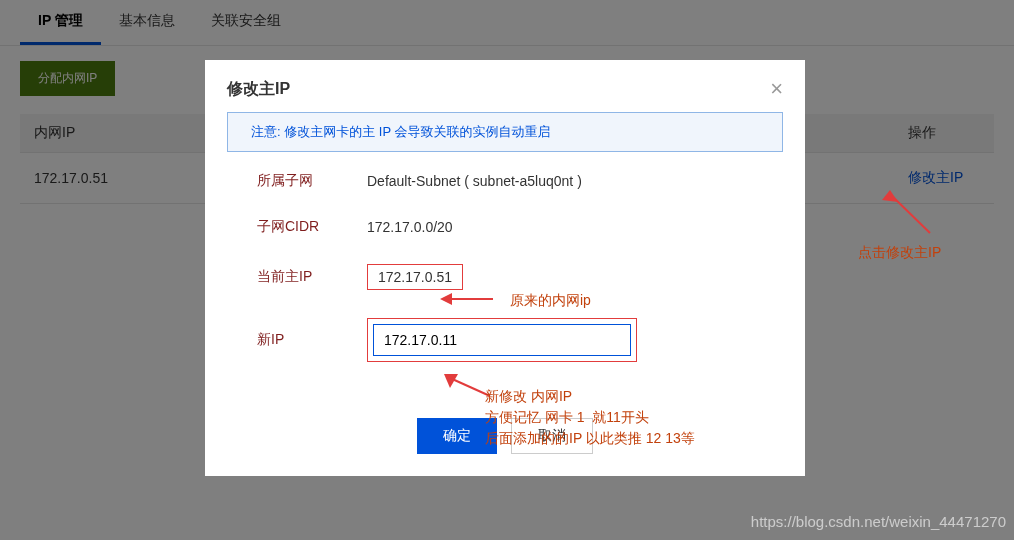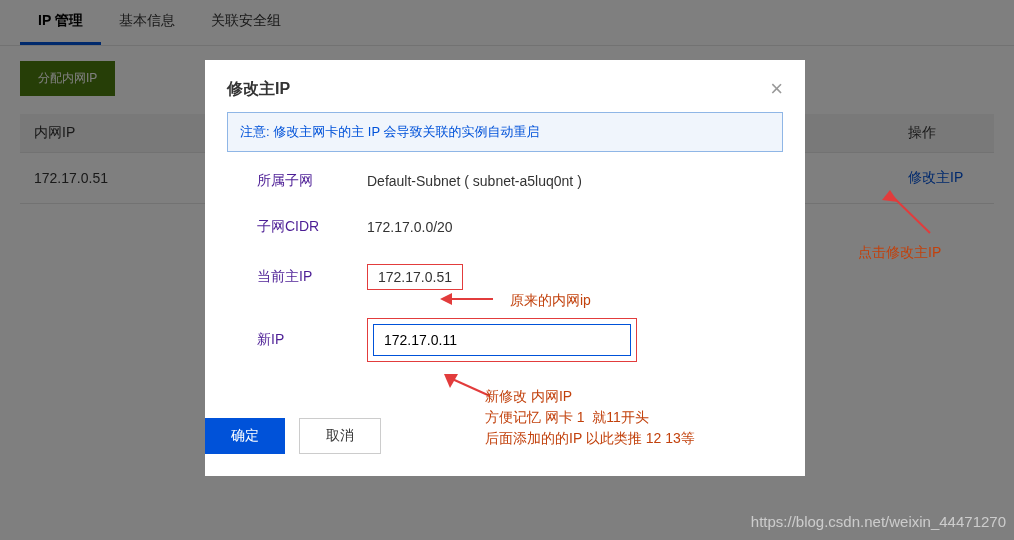--- a/index.html
+++ b/index.html
@@ -17,29 +17,29 @@
     .table th.ops { text-align: left; width: 100px; }
     .table td { padding: 16px 14px; border-bottom: 1px solid #e5e5e5; background: #fff; }
     .link { color: #0052d9; cursor: pointer; }
     
     .mask { position: absolute; inset: 0; background: rgba(0,0,0,0.5); }
     .modal { position: absolute; top: 60px; left: 205px; width: 600px; background: #fff; }
     .modal-hd { padding: 18px 22px 12px; display: flex; justify-content: space-between; align-items: center; }
     .modal-title { font-size: 16px; font-weight: 600; }
     .close { font-size: 22px; color: #999; cursor: pointer; line-height: 1; }
     .modal-bd { padding: 0 22px 18px; }
-    .notice { border: 1px solid #8fb6e6; background: #f0f5fc; color: #0052d9; padding: 10px 12px; font-size: 13px; }
+    .notice { border: 1px solid #8fb6e6; background: #f0f5fc; color: #0052d9; padding: 10px 23px; font-size: 13px; }
     .form { padding: 20px 30px 0; }
     .row { display: flex; align-items: center; margin-bottom: 28px; }
-    .lbl { width: 110px; color: #4c1d95; flex-shrink: 0; }
+    .lbl { width: 110px; color: #7f1d1d; flex-shrink: 0; }
     .val { color: #333; }
     .cur-ip { border: 1px solid #e23c3c; padding: 4px 10px; }
     .ip-input { width: 258px; height: 32px; padding: 0 10px; border: 1px solid #0052d9; outline: none; font-size: 14px; }
     .newip-wrap { border: 1px solid #e23c3c; padding: 5px; display: inline-block; }
-    .modal-ft { display: flex; justify-content: flex-start; gap: 14px; padding: 10px 0 22px; }
+    .modal-ft { display: flex; justify-content: center; gap: 14px; padding: 10px 0 22px; }
     .btn-primary { background: #0052d9; color: #fff; border: none; padding: 8px 26px; font-size: 14px; cursor: pointer; }
     .btn-default { background: #fff; color: #333; border: 1px solid #ccc; padding: 8px 26px; font-size: 14px; cursor: pointer; }
     
     .anno { position: absolute; color: #c2410c; font-size: 14px; pointer-events: none; white-space: pre; line-height: 1.5; }
     .arrow { position: absolute; pointer-events: none; }
     .watermark { position: absolute; right: 8px; bottom: 10px; color: rgba(255,255,255,0.6); font-size: 15px; }
   </style>
 </head>
 <body>
 

